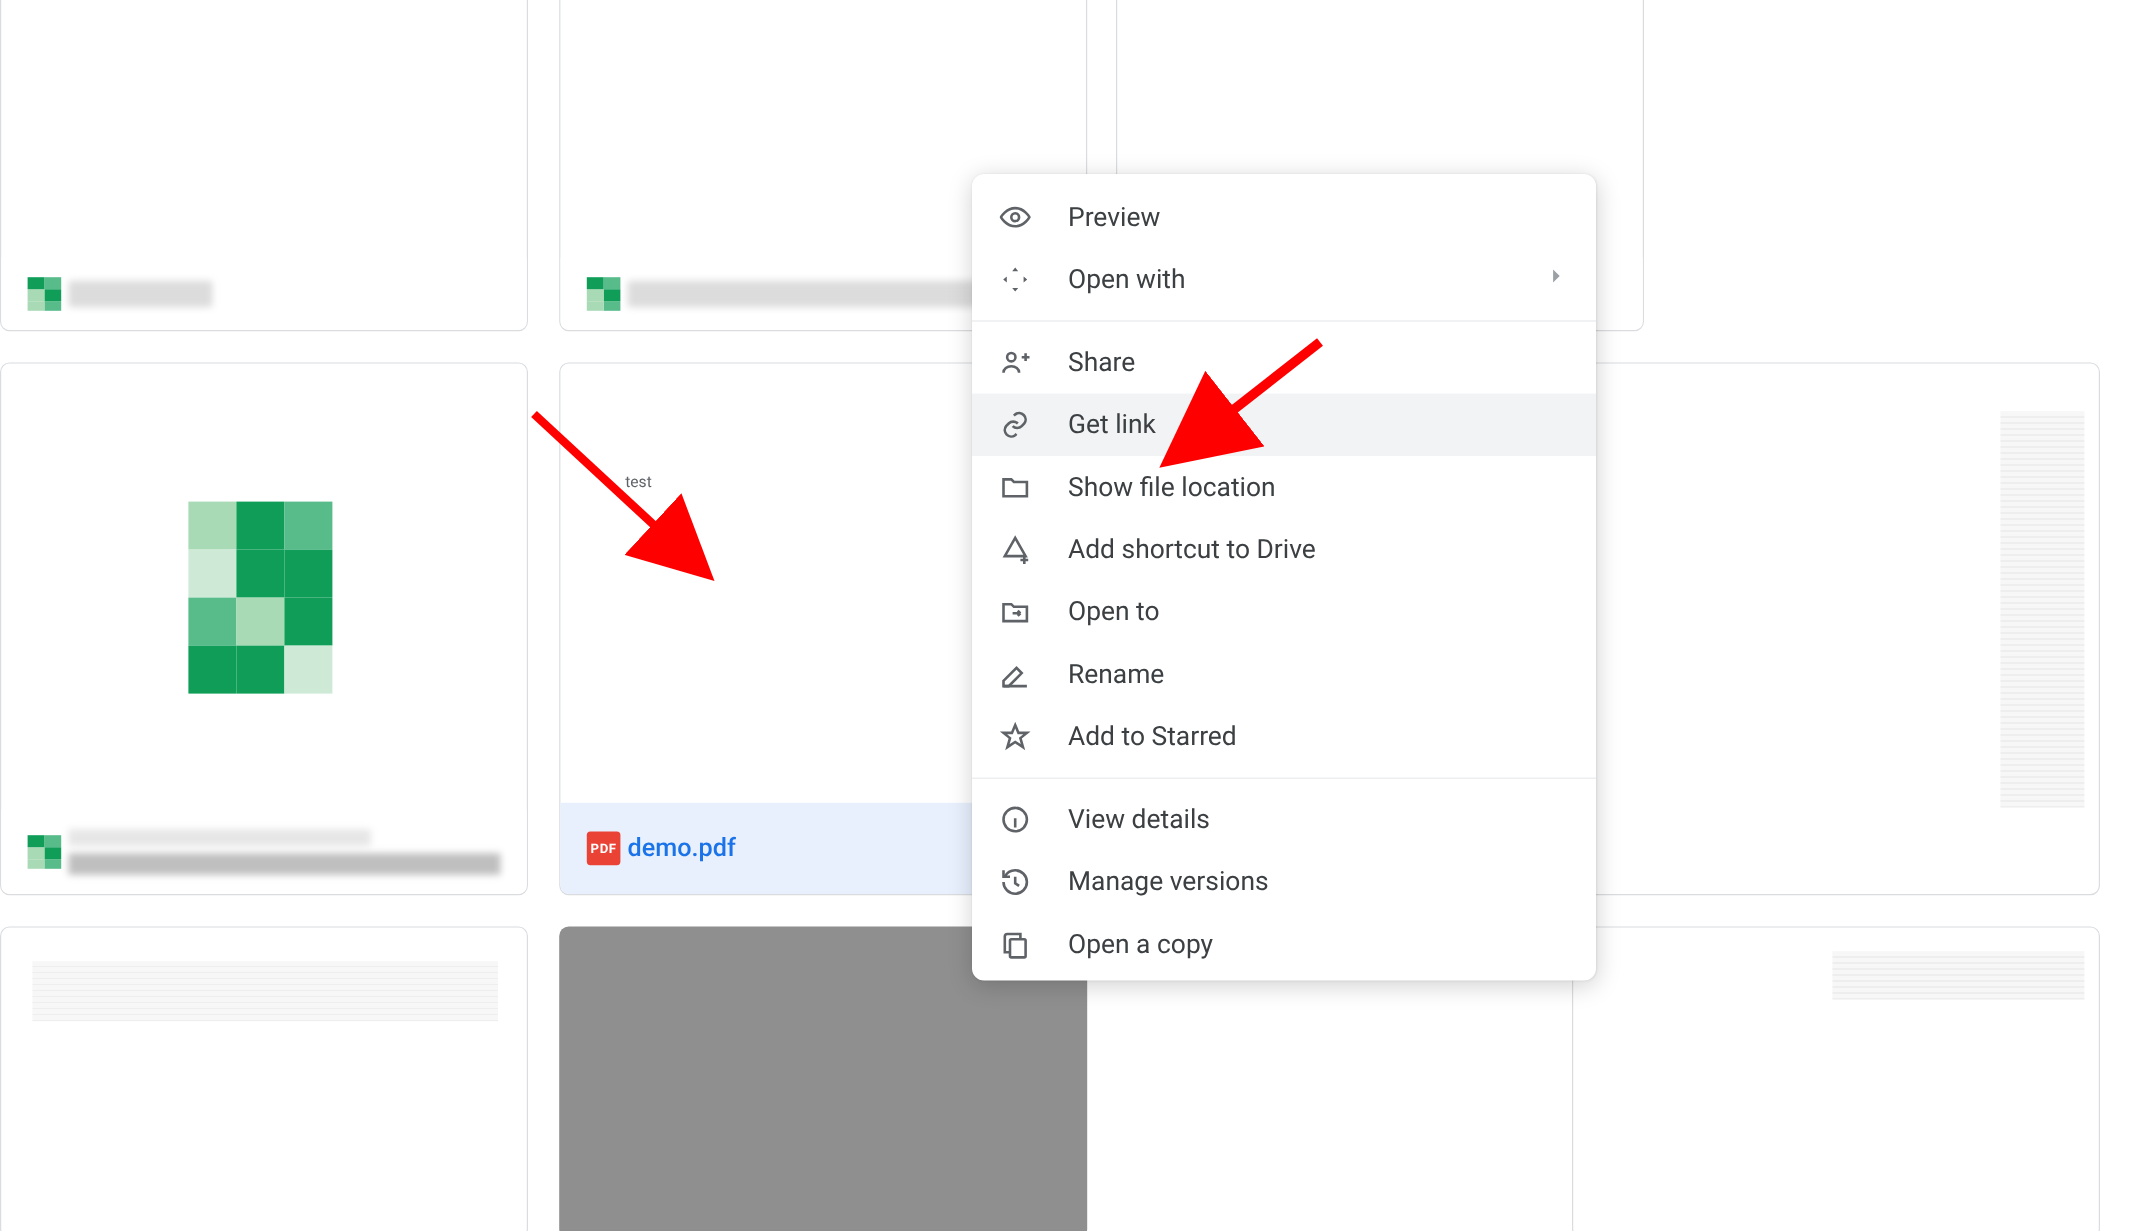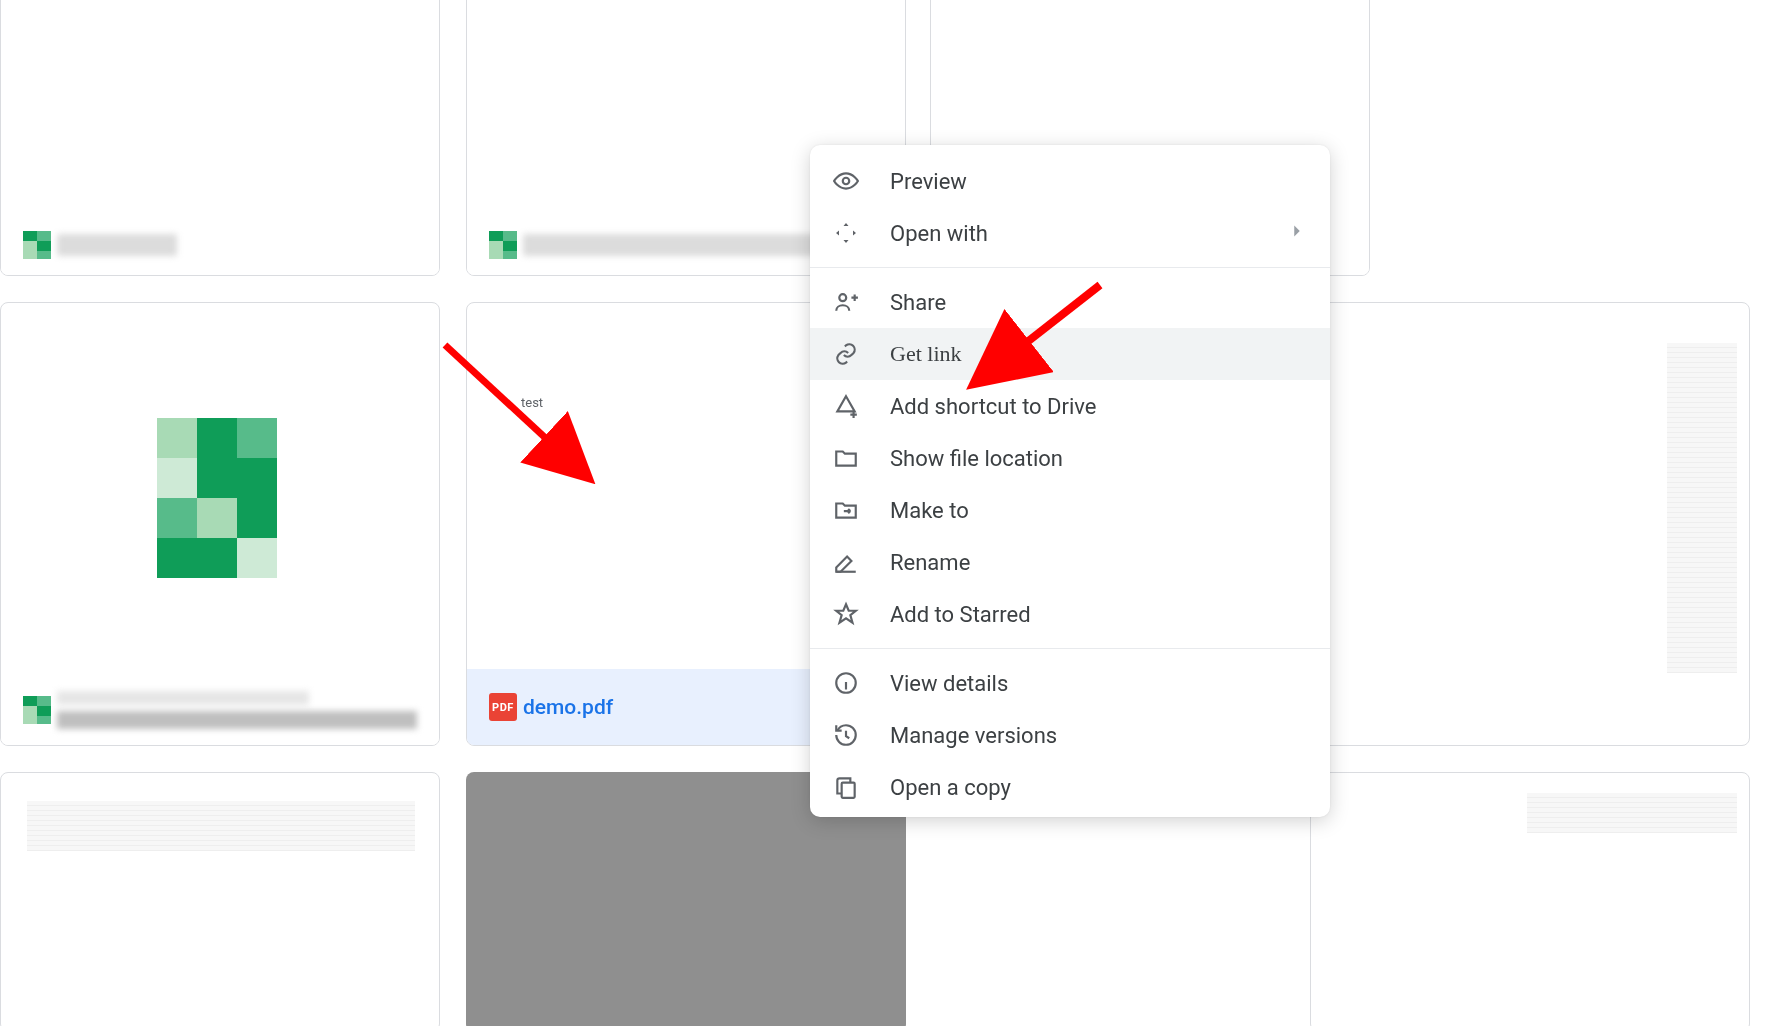--- a/index.html
+++ b/index.html
@@ -95,21 +95,21 @@
   .ctx-item {
     display:flex;
     align-items:center;
     height: 52px;
     padding: 0 22px;
     gap: 30px;
     font-size: 22px;
     color:#3c4043;
     cursor:pointer;
   }
-  .ctx-item:hover, .ctx-item.hovered { background:#f1f3f4;font-family:Liberation Serif, serif; }
+  .ctx-item:hover, .ctx-item.hovered { background:#f1f3f4; }
   .ctx-item .icon { width:28px; height:28px; color:#5f6368; flex:none; display:flex;align-items:center;justify-content:center;}
   .ctx-item .chev { margin-left:auto; color:#9aa0a6; }
   .ctx-sep { height:1px; background:#e8eaed; margin:8px 0; }
 
   .file-link { color:#1a73e8; font-weight:500; font-size:21px; }
 
   .right-peek {
     position:absolute;
     color:#3c4043;
     font-size:22px;
@@ -249,44 +249,44 @@
           <path d="M10 13a5 5 0 007 0l2-2a5 5 0 00-7-7l-1 1"></path>
           <path d="M14 11a5 5 0 00-7 0l-2 2a5 5 0 007 7l1-1"></path>
         </svg>
     </span>
     <span>Get link</span>
   </div>
 
   <div class="ctx-item">
     <span class="icon">
       <svg viewBox="0 0 24 24" width="26" height="26" fill="none" stroke="currentColor" stroke-width="2">
+          <path d="M3 6h6l2 2h10v11H3z"></path>
+        </svg>
+    </span>
+    <span>Show file location</span>
+  </div>
+
+  <div class="ctx-item">
+    <span class="icon">
+      <svg viewBox="0 0 24 24" width="26" height="26" fill="none" stroke="currentColor" stroke-width="2">
           <path d="M12 3l8 14H4z"></path>
           <path d="M16 20h6M19 17v6" stroke-width="2"></path>
         </svg>
     </span>
     <span>Add shortcut to Drive</span>
   </div>
 
   <div class="ctx-item">
     <span class="icon">
       <svg viewBox="0 0 24 24" width="26" height="26" fill="none" stroke="currentColor" stroke-width="2">
           <path d="M3 6h6l2 2h10v11H3z"></path>
-        </svg>
-    </span>
-    <span>Show file location</span>
-  </div>
-
-  <div class="ctx-item">
-    <span class="icon">
-      <svg viewBox="0 0 24 24" width="26" height="26" fill="none" stroke="currentColor" stroke-width="2">
-          <path d="M3 6h6l2 2h10v11H3z"></path>
           <path d="M10 13h6m0 0l-2-2m2 2l-2 2"></path>
         </svg>
     </span>
-    <span>Make to</span>
+    <span>Open to</span>
   </div>
 
   <div class="ctx-item">
     <span class="icon">
       <svg viewBox="0 0 24 24" width="26" height="26" fill="currentColor">
           <path d="M3 17l10-10 4 4L7 21H3v-4z" fill="none" stroke="currentColor" stroke-width="2"></path>
           <path d="M3 21h18" stroke="currentColor" stroke-width="2"></path>
         </svg>
     </span>
     <span>Rename</span>

